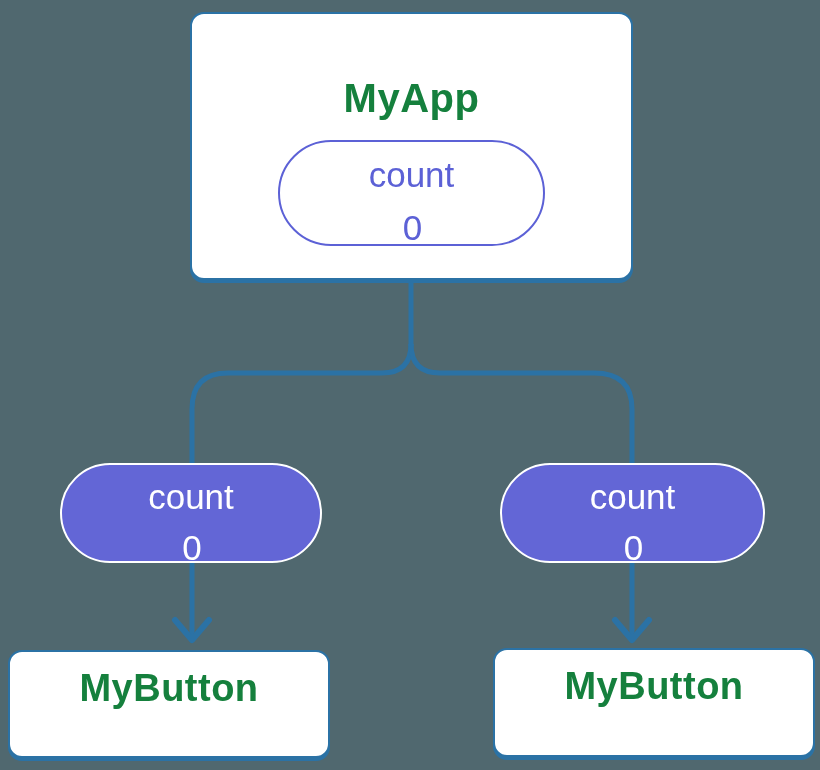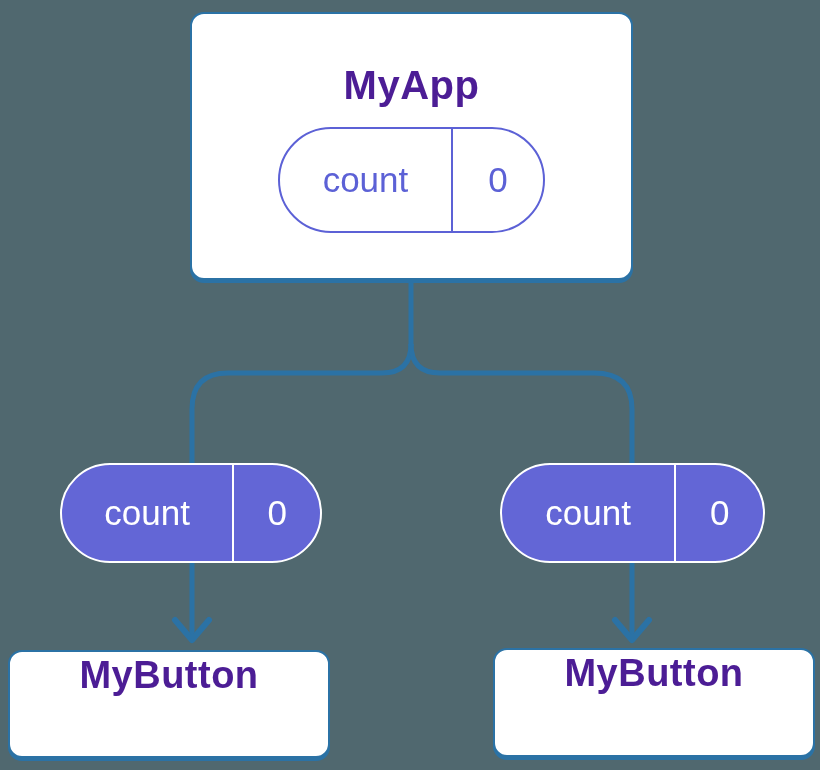--- a/index.html
+++ b/index.html
@@ -12,24 +12,24 @@
   .card {
     position:absolute; background:#ffffff; box-sizing:border-box;
     border:2px solid #2b72a5; border-radius:14px;
     box-shadow:0 3px 0 #2b72a5;
   }
   .parent-card {
     left:190px; top:12px; width:443px; height:268px;
     display:flex; flex-direction:column; align-items:center; padding-top:48px;
   }
   .component-title {
-    color:#4c1d95; font-size:40px; font-weight:600; line-height:46px; letter-spacing:0.5px;
+    color:#15803d; font-size:40px; font-weight:600; line-height:46px; letter-spacing:0.5px;margin-top:13px;
   }
   .pill {
-    display:flex; box-sizing:border-box; overflow:hidden;
+    display:flex; box-sizing:border-box; overflow:hidden;flex-direction:column;
   }
   .state-pill {
     margin-top:19px; width:267px; height:106px;
     border:2.5px solid #5c61d6; border-radius:53px;
     color:#5c61d6; font-size:35px;
   }
   .state-pill .pill-value { border-left:2.5px solid #5c61d6; }
   .pill-label {
     flex:0 0 65%; display:flex; align-items:center; justify-content:center;
   }

